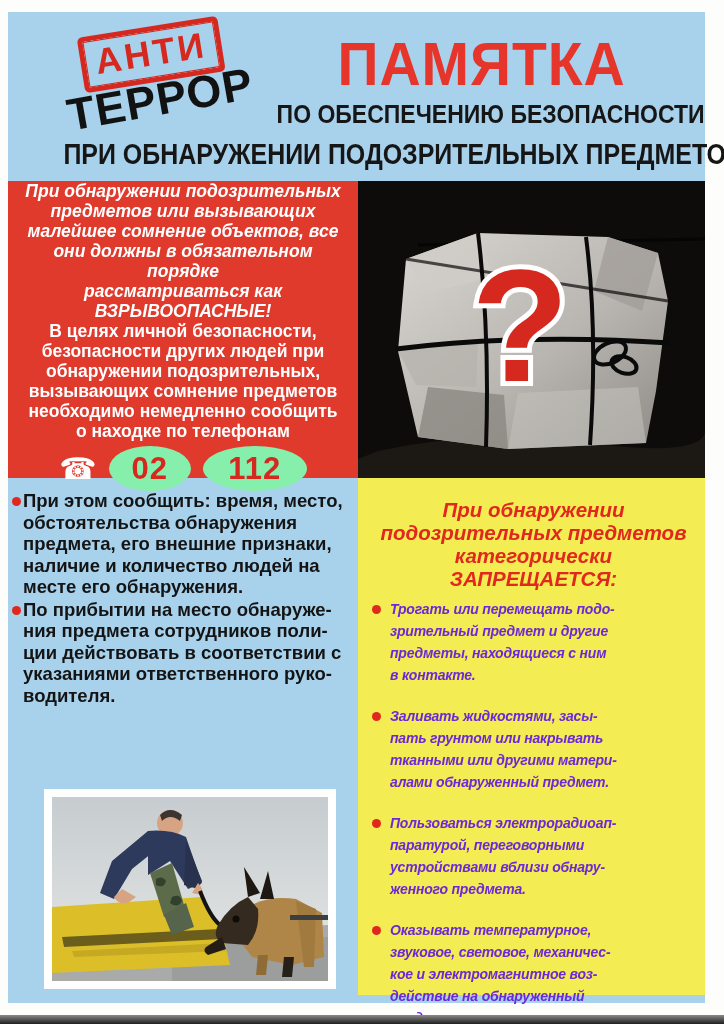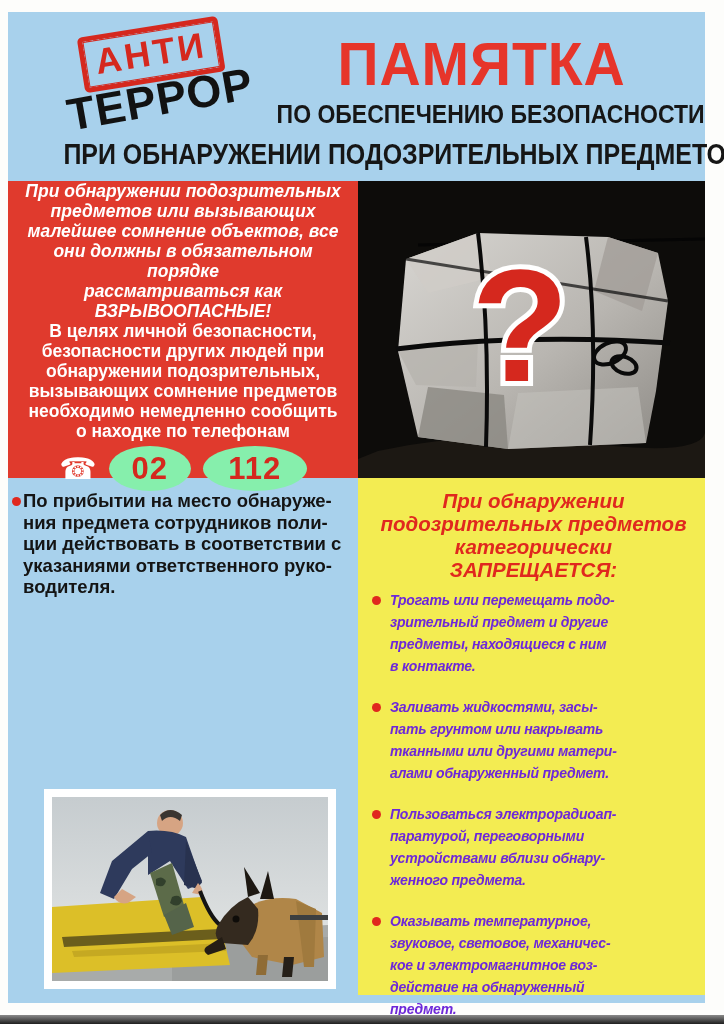--- a/index.html
+++ b/index.html
@@ -47,21 +47,21 @@
   .bottom-left { position:absolute; left:0; top:466px; width:350px; height:525px; padding:12px 2px 0 4px; }
   .blist-item { display:flex; align-items:flex-start; margin-bottom:1px; }
   .dot { flex:0 0 auto; width:9px; height:9px; border-radius:50%; background:#e0281e; margin:7px 2px 0 0; }
   .blist-text { color:#141414; font-size:18.5px; line-height:21.5px; font-weight:bold; white-space:pre-line; }
 
   .dog-photo { position:absolute; left:36px; top:777px; width:292px; height:200px;
                border:8px solid #ffffff; }
   .dog-photo svg { display:block; }
 
   .prohibit-panel { position:absolute; left:350px; top:466px; width:347px; height:517px;
-                    background:#f3ec52; padding:11px 8px 0 12px; }
+                    background:#f3ec52; padding:20px 8px 0 12px; }
   .prohibit-head { color:#e0281e; font-size:20.5px; line-height:23px; font-weight:bold;
                    font-style:italic; text-align:center; white-space:pre-line; margin-bottom:8px; }
   .plist-item { display:flex; align-items:flex-start; margin-bottom:19px; }
   .plist-item .dot { margin:7px 9px 0 2px; }
   .plist-text { color:#6d28d9; font-size:14px; line-height:22px; font-weight:bold;
                 font-style:italic; white-space:pre-line; letter-spacing:-0.2px; }
 </style>
 </head>
 <body>
 
@@ -135,20 +135,28 @@
         <ellipse cx="252" cy="172" rx="17" ry="10" fill="none" stroke="#0a0a0a" stroke-width="4" transform="rotate(-25 252 172)"></ellipse>
         <ellipse cx="266" cy="184" rx="13" ry="8" fill="none" stroke="#0a0a0a" stroke-width="4" transform="rotate(20 266 184)"></ellipse>
 
         <text x="162" y="200" text-anchor="middle" font-family="Liberation Sans, sans-serif" font-size="160" font-weight="bold" fill="#d5281e" stroke="#ffffff" stroke-width="10" paint-order="stroke">?</text>
       </svg>
     </div>
 
     <div class="bottom-left">
       <div class="blist-item">
         <span class="dot"></span>
+        <span class="blist-text">При этом сообщить: время, место,
+обстоятельства обнаружения
+предмета, его внешние признаки,
+наличие и количество людей на
+месте его обнаружения.</span>
+      </div>
+      <div class="blist-item">
+        <span class="dot"></span>
         <span class="blist-text">По прибытии на место обнаруже-
 ния предмета сотрудников поли-
 ции действовать в соответствии с
 указаниями ответственного руко-
 водителя.</span>
       </div>
     </div>
 
     <div class="dog-photo">
       <svg width="276" height="184" viewBox="0 0 276 184">

